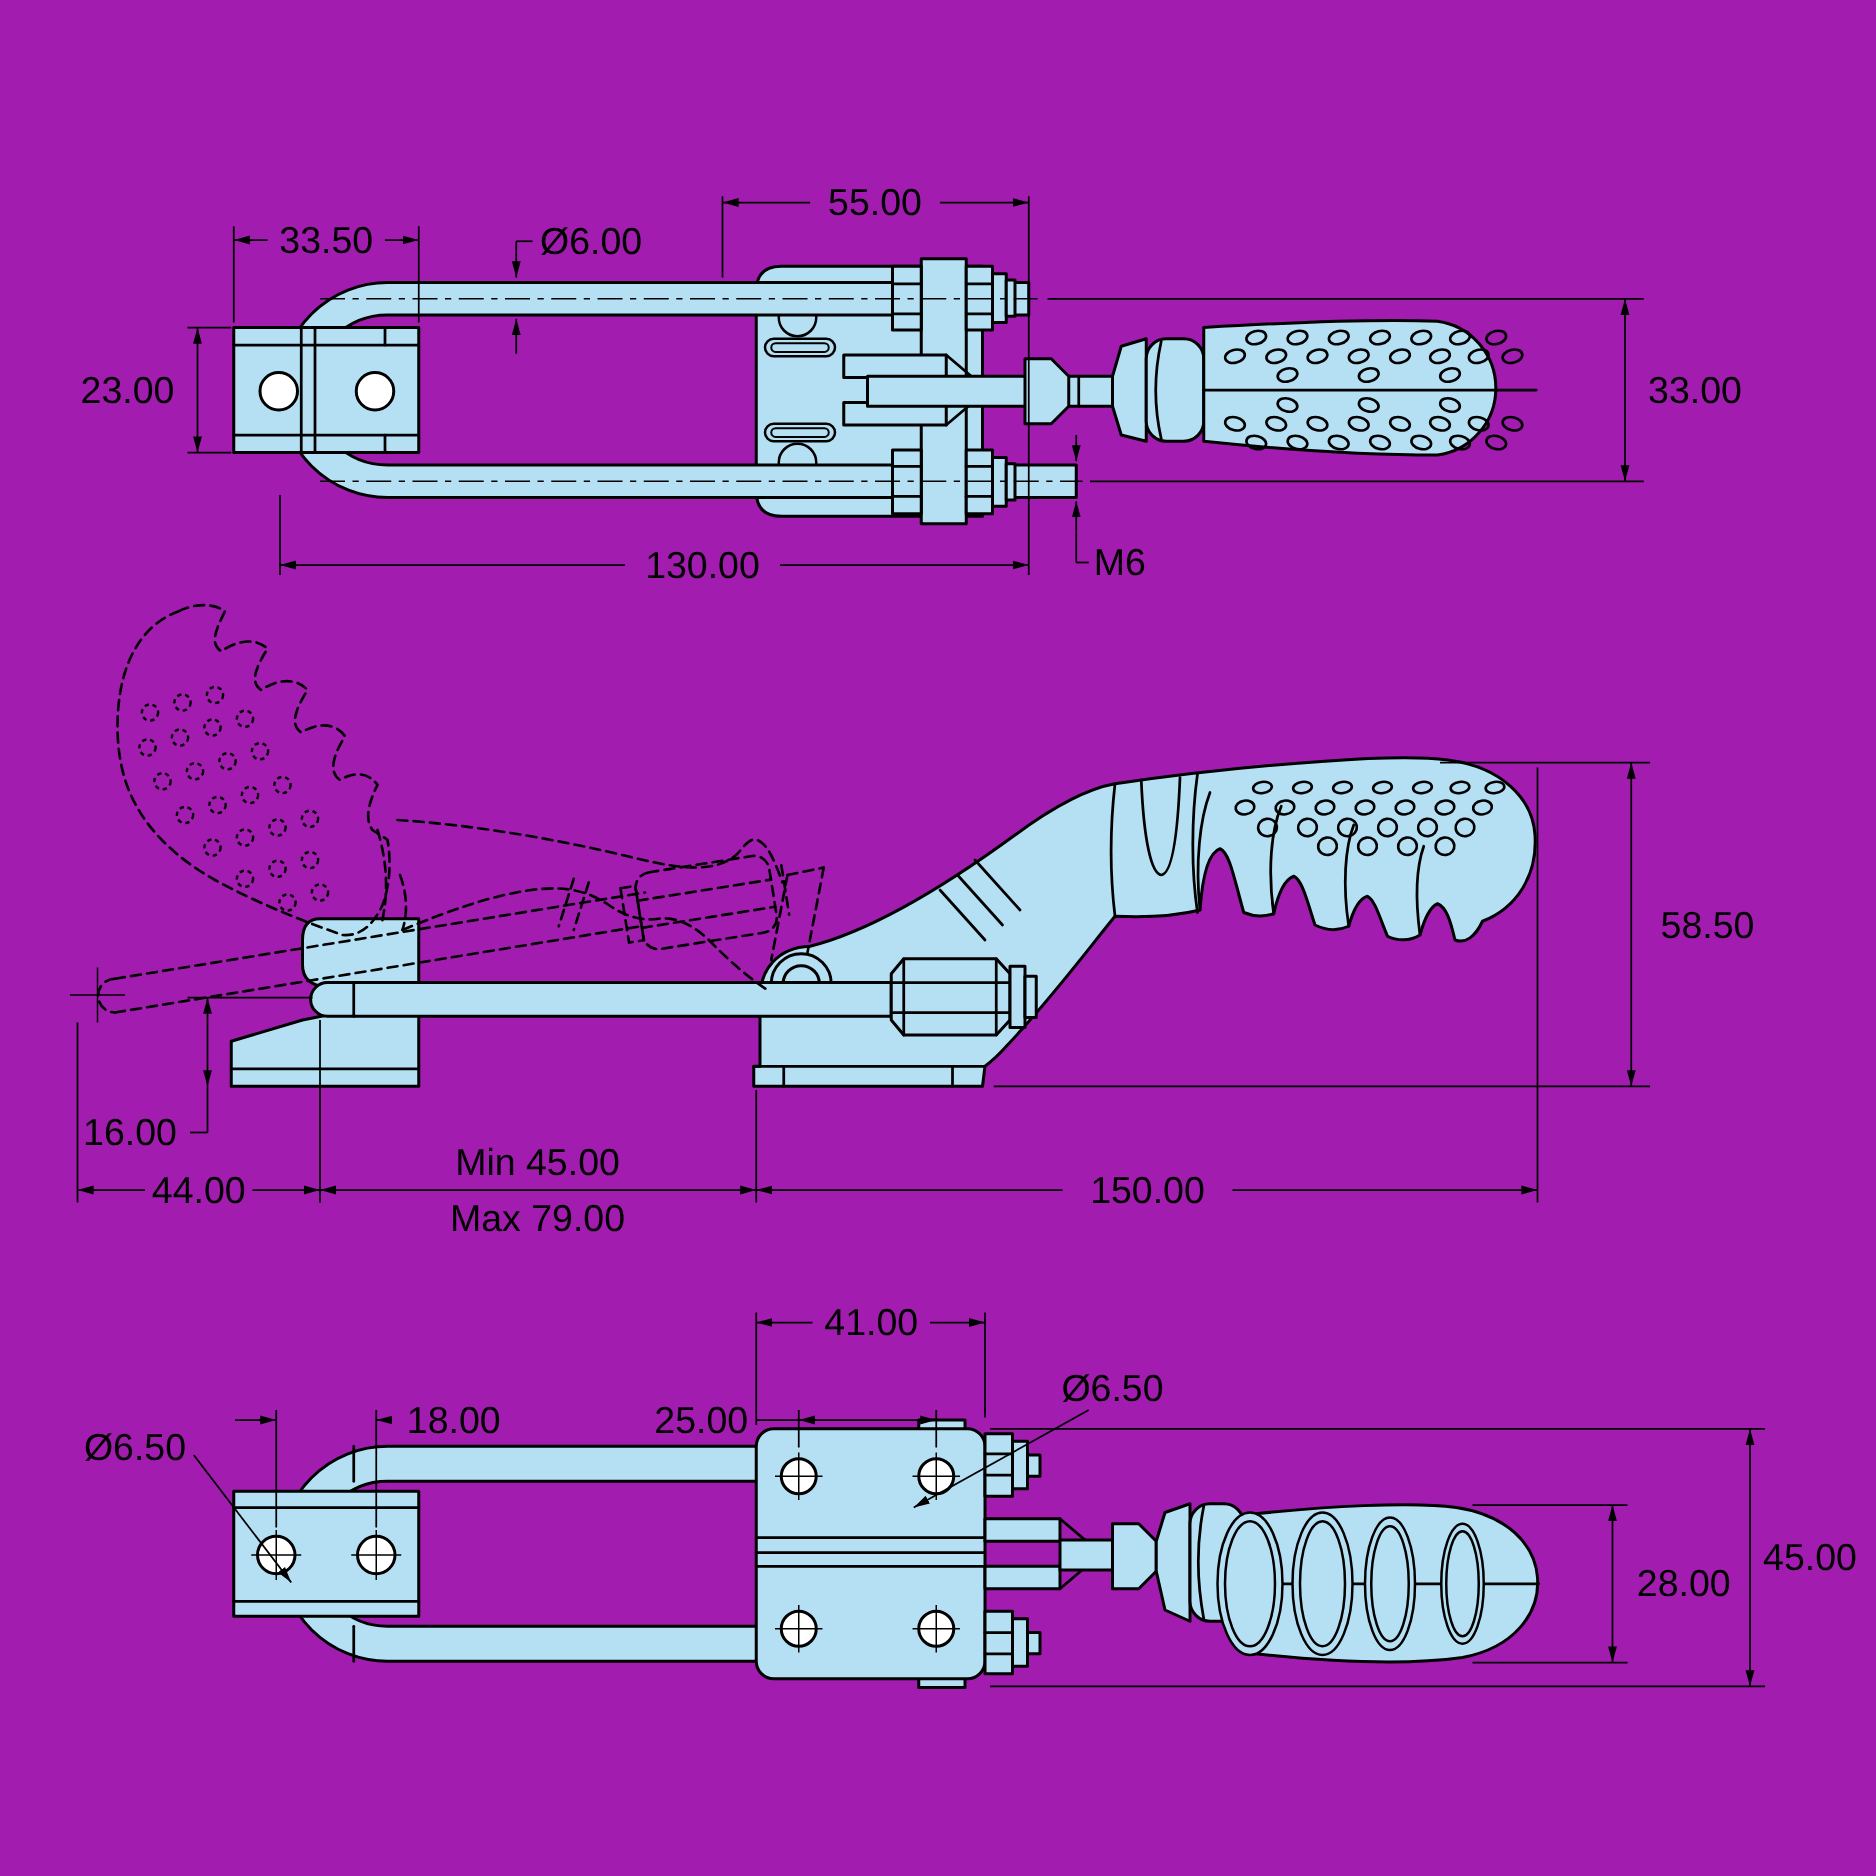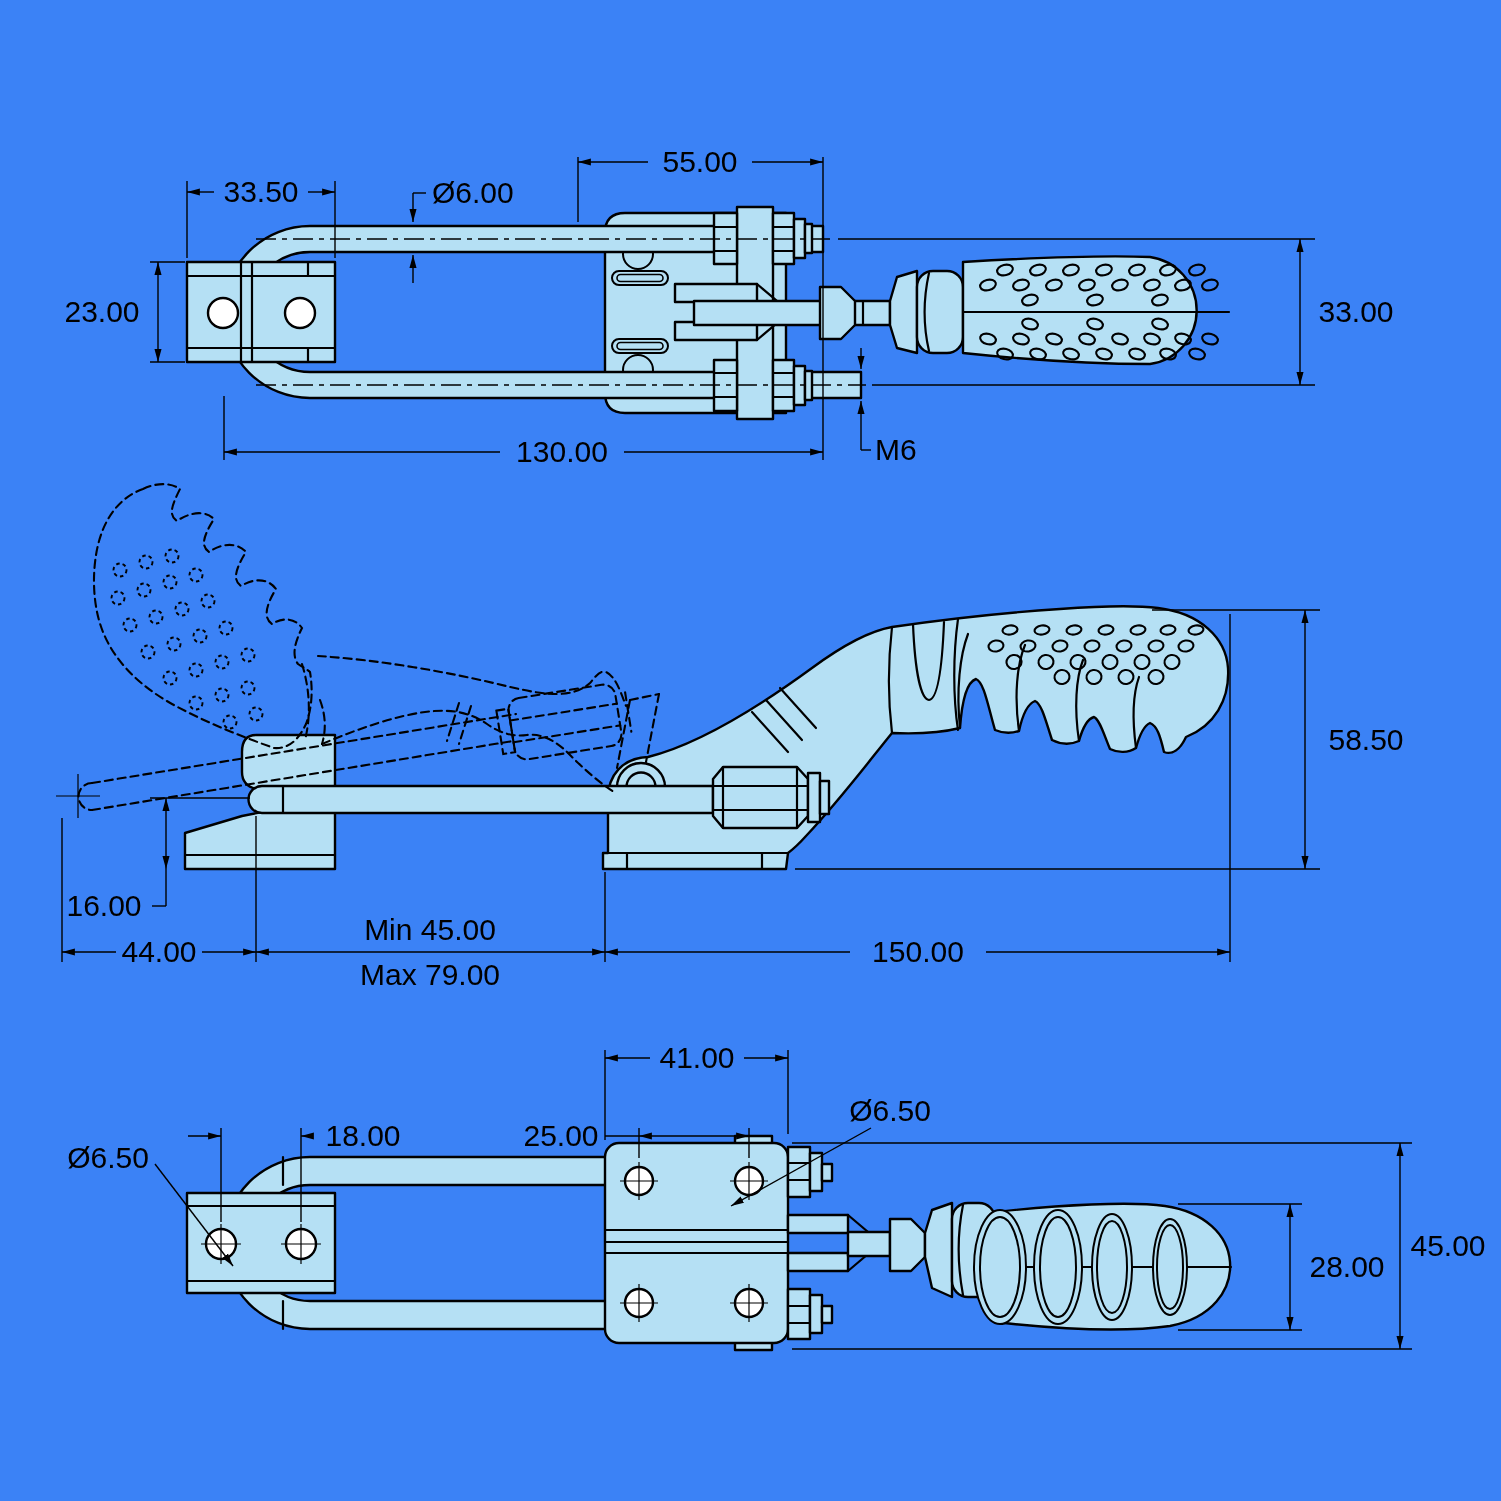--- a/index.html
+++ b/index.html
@@ -1,16 +1,16 @@
 <!DOCTYPE html>
 <html><head>
 <meta charset="utf-8">
 <style>
   html,body{margin:0;padding:0;background:#ffffff;}
-  .stage{width:1501px;height:1501px;position:relative;background:#3b82f6;font-family:"Liberation Sans",sans-serif;}
+  .stage{width:1501px;height:1501px;position:relative;background:#a21caf;font-family:"Liberation Sans",sans-serif;}
   svg{display:block;}
   .part{fill:#b5e0f4;stroke:#000;stroke-width:2.4;stroke-linejoin:round;}
   .part-thin{fill:#b5e0f4;stroke:#000;stroke-width:2;stroke-linejoin:round;}
   .detail{fill:none;stroke:#000;stroke-width:2.2;stroke-linecap:round;}
   .hole{fill:#ffffff;stroke:#000;stroke-width:2.4;}
   .dim{stroke:#000;stroke-width:1.4;fill:none;}
   .thincross{stroke:#000;stroke-width:1.2;fill:none;}
   .cl{stroke:#000;stroke-width:1.3;fill:none;stroke-dasharray:20 6 5 6;}
   .ph{fill:none;stroke:#000;stroke-width:2.1;stroke-dasharray:8 5;stroke-linecap:round;}
   .dtxt{font-family:"Liberation Sans",sans-serif;font-size:30px;fill:#000;}

